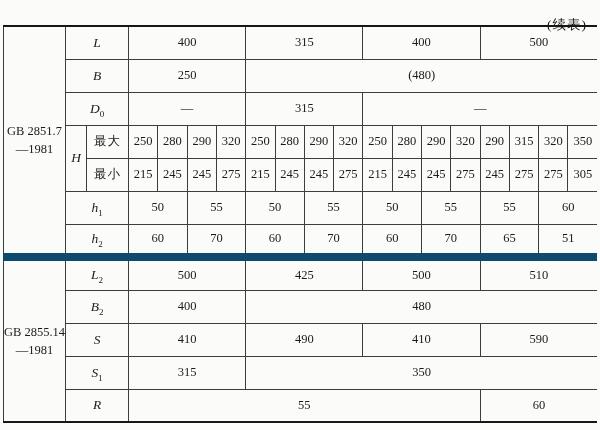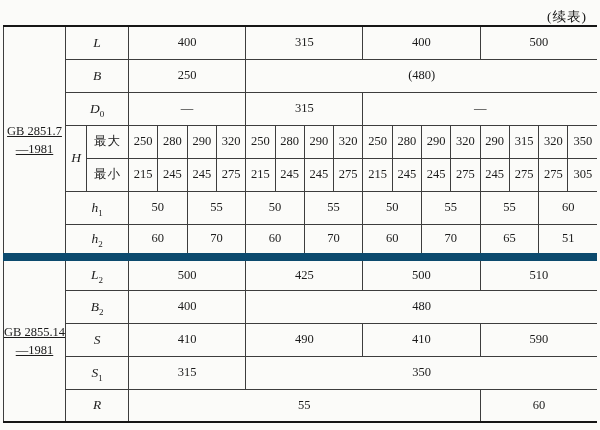--- a/index.html
+++ b/index.html
@@ -6,21 +6,21 @@
   body{
     width:600px;height:430px;
     background:#fbfbf9;
     font-family:"Liberation Serif","DejaVu Serif",serif;
     color:#1b1b1b;
     position:relative;
     overflow:hidden;
   }
   .note{
     position:absolute;
-    top:8px;right:13px;
+    top:16px;right:13px;
     font-size:13.5px;
     letter-spacing:1px;
     color:#141414;
   }
   table.spec{
     position:absolute;
     left:3px;top:25px;
     width:594px;
     border-collapse:collapse;
     table-layout:fixed;
@@ -37,21 +37,20 @@
     white-space:nowrap;
   }
   table.spec tr{height:33px;}
   
   table.spec td:last-child{border-right:none;}
   
   td.std{
     border-left:none;
     font-size:12px;
     line-height:1.45;
-    text-decoration:underline;
   }
   
   tr.sec td{border-top:8px solid #0c4a6e;}
   
   td.param i{
     font-style:italic;
     font-size:13.5px;
     font-family:"Liberation Serif","DejaVu Serif",serif;
   }
   td.param sub{

